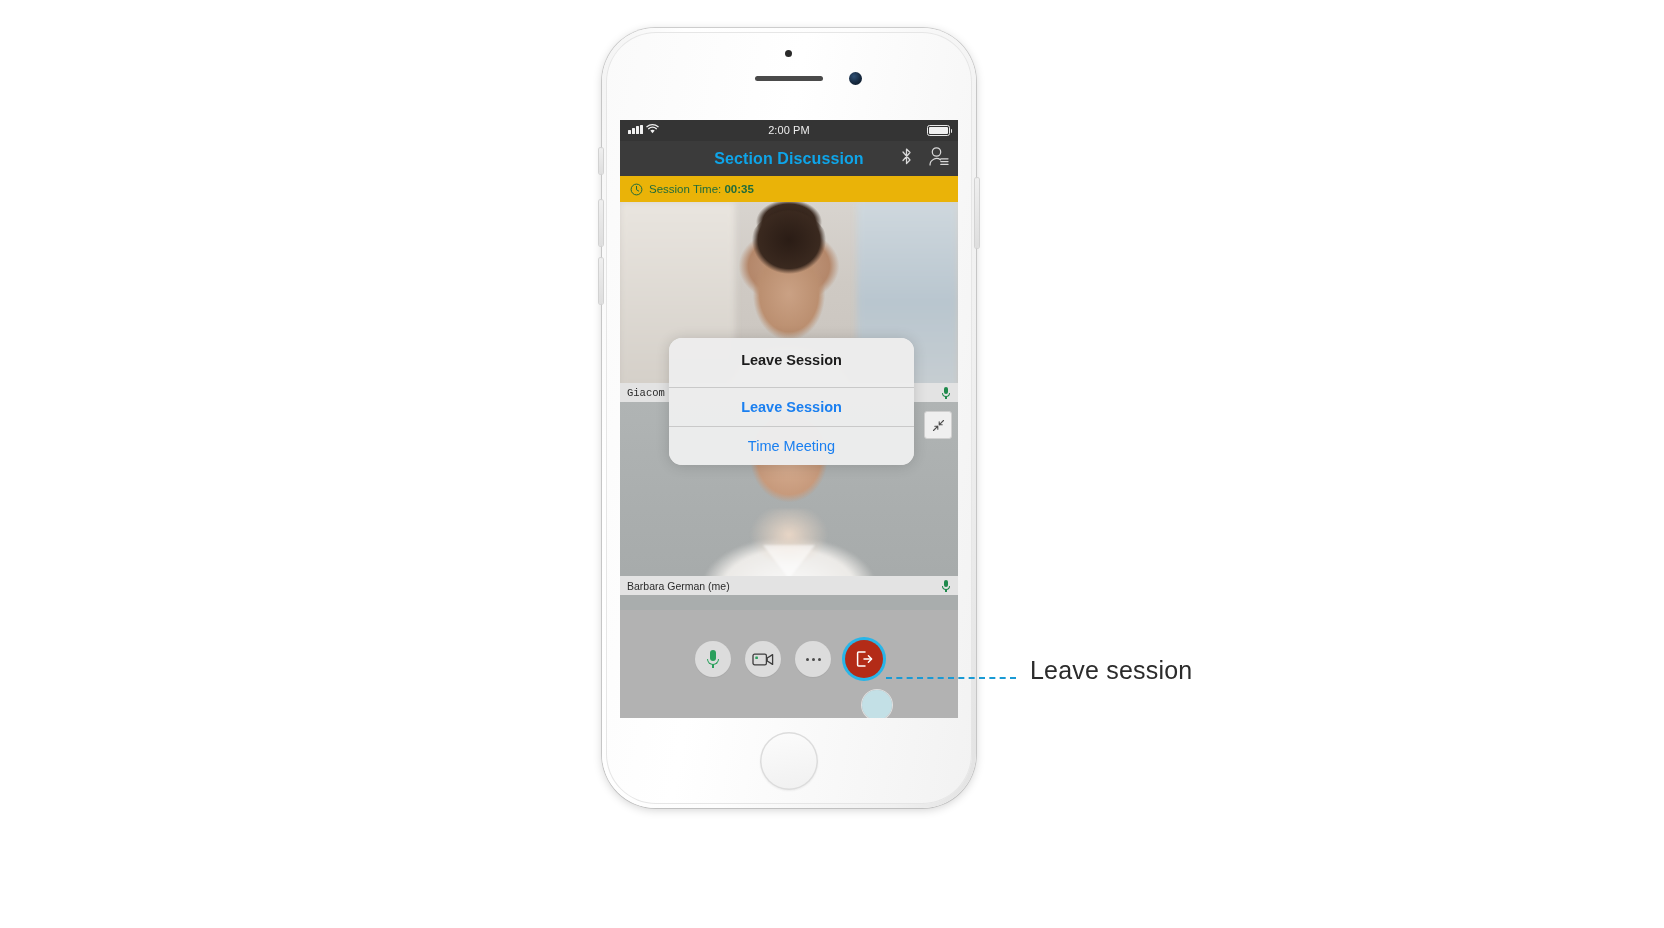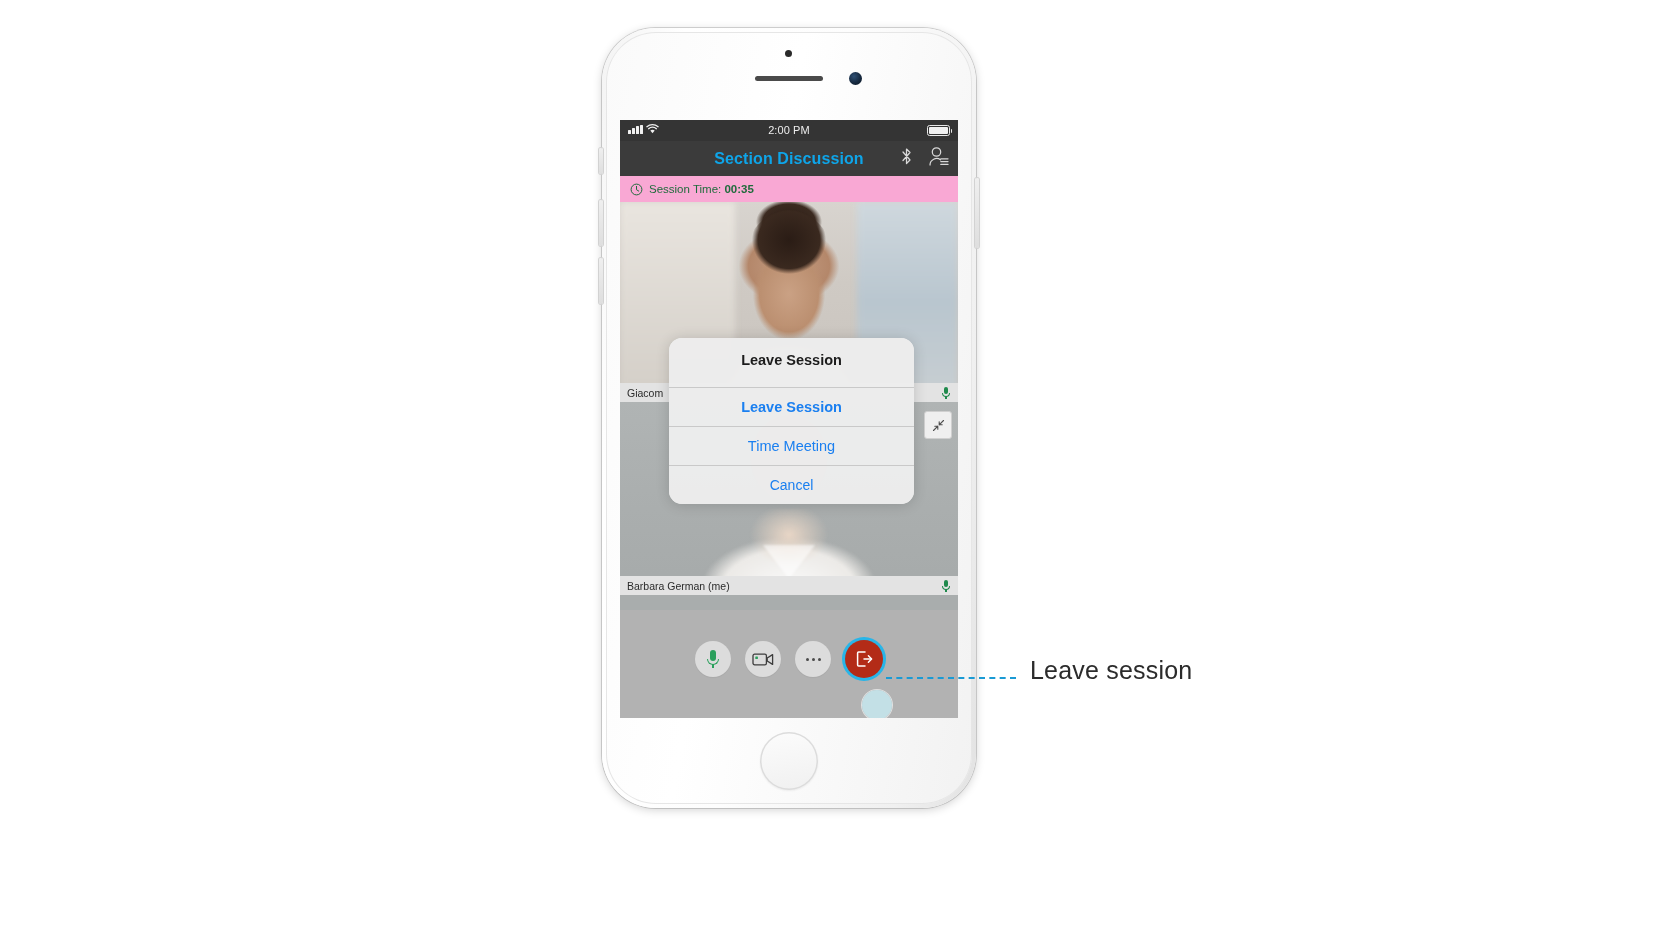--- a/index.html
+++ b/index.html
@@ -138,37 +138,37 @@
   }
   .nav-icons {
     position: absolute;
     right: 8px; top: 0; bottom: 0;
     display: flex; align-items: center; gap: 14px;
   }
 
   
   .session-banner {
     height: 26px;
-    background: #f9a8d4;
+    background: #eab308;
     display: flex;
     align-items: center;
     gap: 6px;
     padding-left: 10px;
     box-sizing: border-box;
   }
   .session-text {
     font-size: 11.5px;
     color: #1f6b3c;
   }
   .session-text b { font-weight: 700; }
 
   
   .tiles { position: relative; height: 408px; background: #a9adad; }
   .tile { position: relative; overflow: hidden; }
-  .tile-1 { height: 200px; }
+  .tile-1 { height: 200px; font-family: Liberation Mono, monospace; }
   .tile-2 { height: 193px; }
 
   .tile-label {
     position: absolute;
     left: 0; right: 0; bottom: 0;
     height: 19px;
     background: #e3e3e3;
     display: flex;
     align-items: center;
     justify-content: space-between;
@@ -521,21 +521,20 @@
       </div>
 
       <div class="touch-dot"></div>
 
       <div class="modal-wrap">
         <div class="modal-head">
           <div class="modal-title">Leave Session</div>
         </div>
         <div class="modal-btn primary">Leave Session</div>
         <div class="modal-btn">Time Meeting</div>
-        <div class="modal-btn cancel">Cancel</div>
       </div>
 
     </div>
   </div>
 
   <div class="callout-line"></div>
   <div class="callout-text">Leave session</div>
 
 </div>
 

